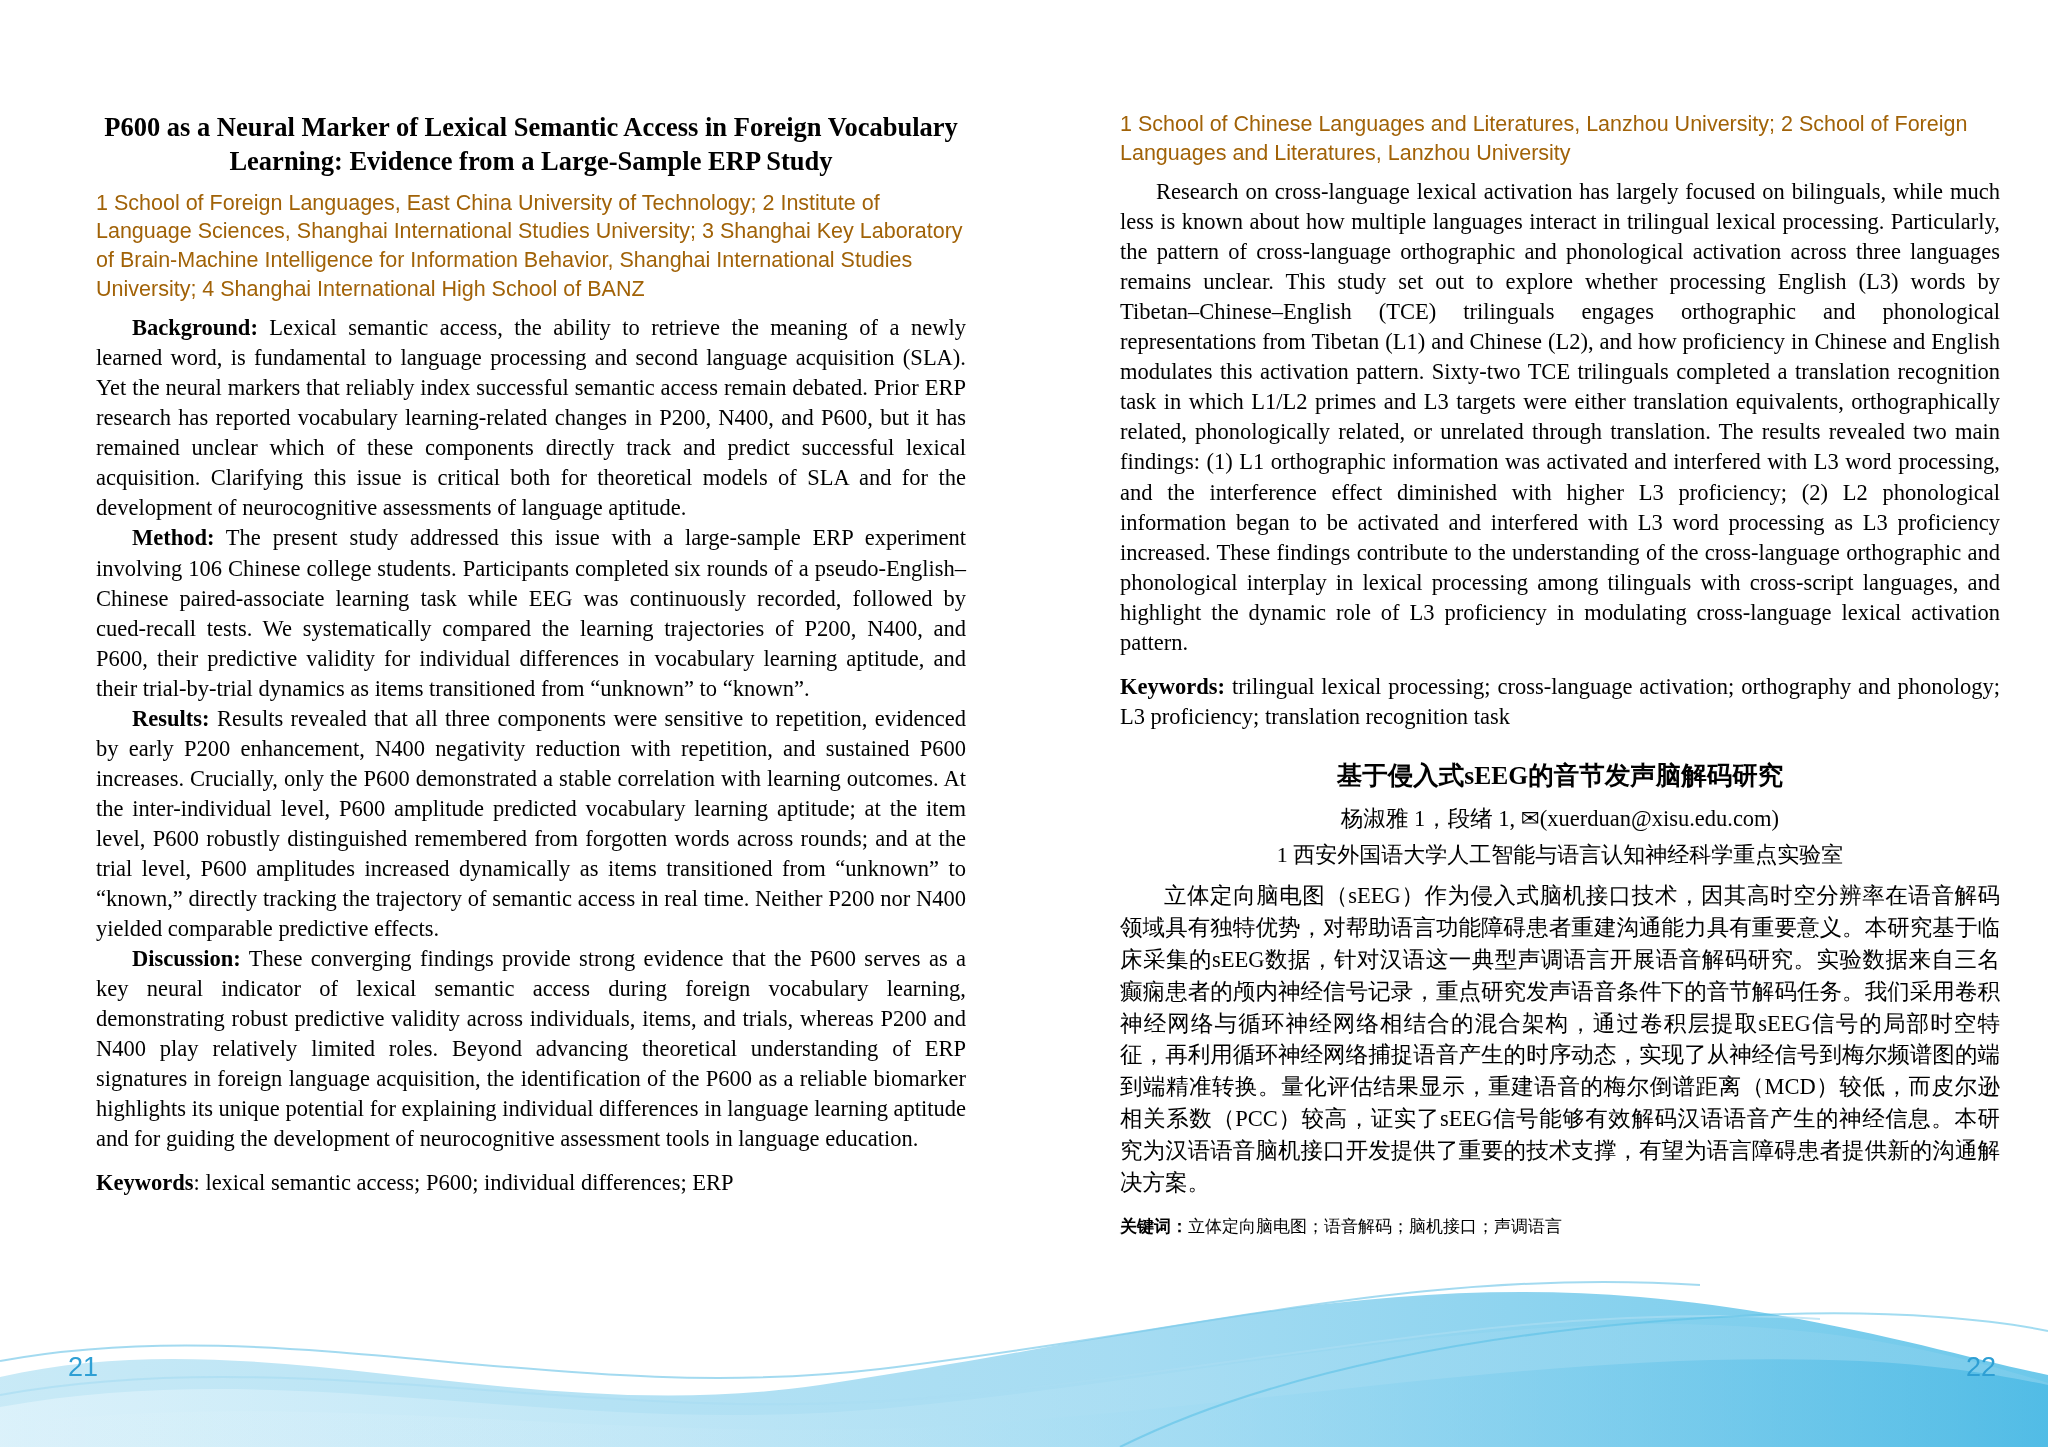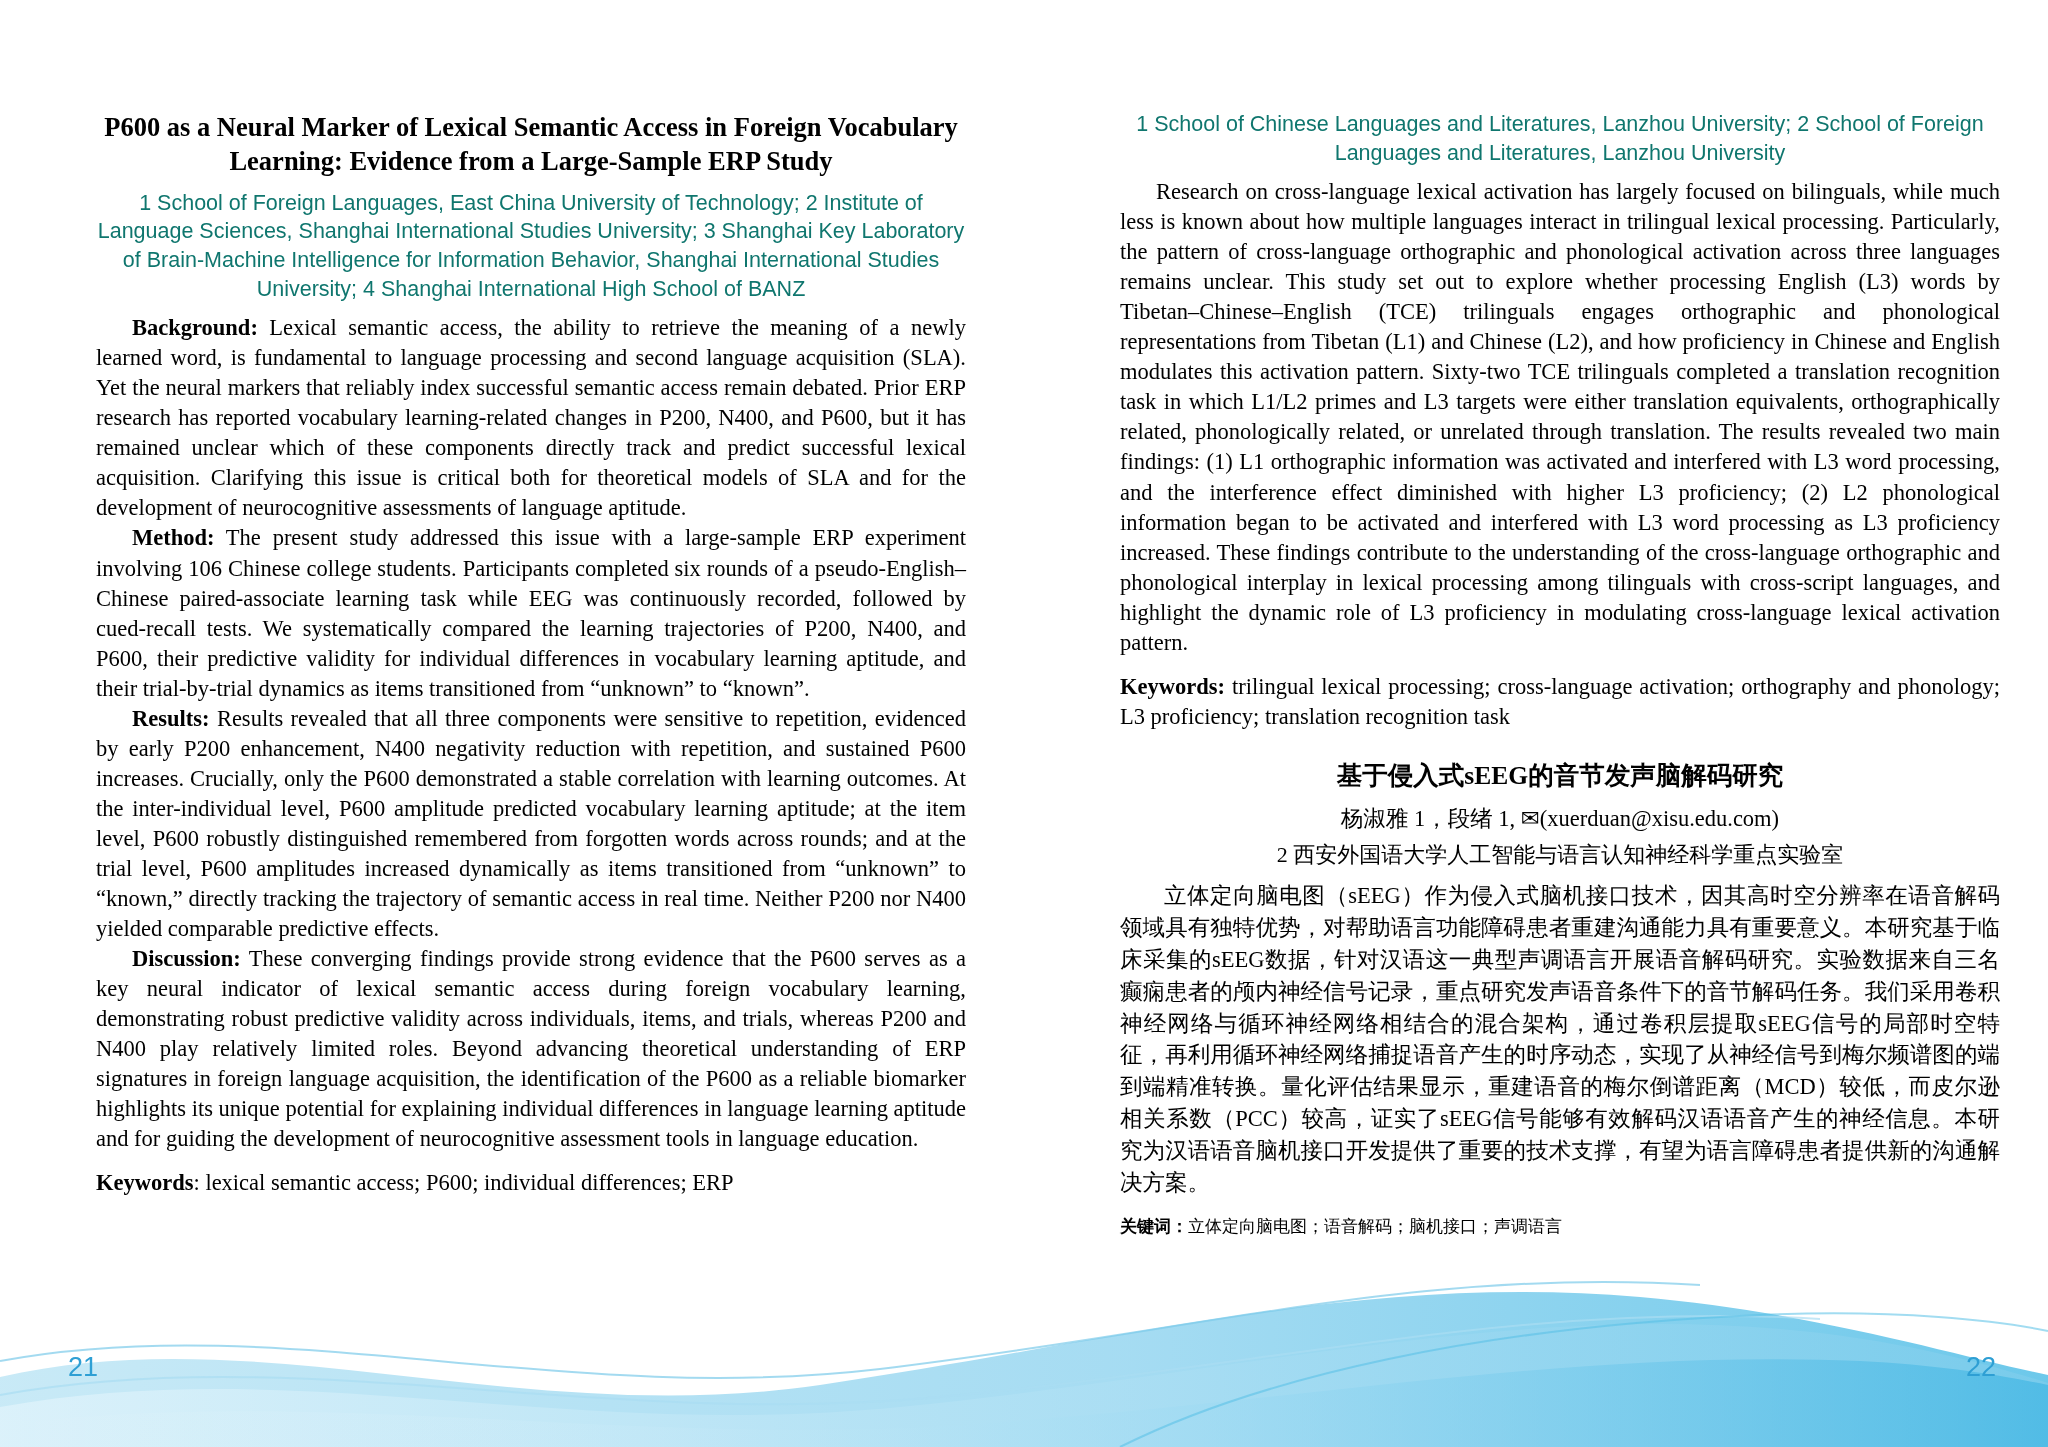--- a/index.html
+++ b/index.html
@@ -66,23 +66,22 @@
     line-height: 1.32;
     text-align: center;
     margin: 0 0 8px 0;
     color: #000;
   }
 
   .affil {
     font-family: "Liberation Sans", sans-serif;
     font-size: 21.5px;
     line-height: 1.33;
-    text-align: center;
     margin: 0 0 10px 0;
-    color: #0f766e;
+    color: #a16207;
   }
 
   .body-p {
     font-family: "Liberation Serif", serif;
     font-size: 22.5px;
     line-height: 1.335;
     text-align: justify;
     text-justify: inter-word;
     margin: 0;
     text-indent: 36px;
@@ -206,21 +205,21 @@
 
     <div class="col col-right">
       <div class="affil">1 School of Chinese Languages and Literatures, Lanzhou University; 2 School of Foreign Languages and Literatures, Lanzhou University</div>
 
       <p class="body-p">Research on cross-language lexical activation has largely focused on bilinguals, while much less is known about how multiple languages interact in trilingual lexical processing. Particularly, the pattern of cross-language orthographic and phonological activation across three languages remains unclear. This study set out to explore whether processing English (L3) words by Tibetan–Chinese–English (TCE) trilinguals engages orthographic and phonological representations from Tibetan (L1) and Chinese (L2), and how proficiency in Chinese and English modulates this activation pattern. Sixty-two TCE trilinguals completed a translation recognition task in which L1/L2 primes and L3 targets were either translation equivalents, orthographically related, phonologically related, or unrelated through translation. The results revealed two main findings: (1) L1 orthographic information was activated and interfered with L3 word processing, and the interference effect diminished with higher L3 proficiency; (2) L2 phonological information began to be activated and interfered with L3 word processing as L3 proficiency increased. These findings contribute to the understanding of the cross-language orthographic and phonological interplay in lexical processing among tilinguals with cross-script languages, and highlight the dynamic role of L3 proficiency in modulating cross-language lexical activation pattern.</p>
 
       <p class="kw"><b>Keywords:</b><span> trilingual lexical processing; cross-language activation; orthography and phonology; L3 proficiency; translation recognition task</span></p>
 
       <h2 class="cn-title">基于侵入式sEEG的音节发声脑解码研究</h2>
       <div class="cn-authors">杨淑雅 1，段绪 1, ✉(xuerduan@xisu.edu.com)</div>
-      <div class="cn-affil">2 西安外国语大学人工智能与语言认知神经科学重点实验室</div>
+      <div class="cn-affil">1 西安外国语大学人工智能与语言认知神经科学重点实验室</div>
 
       <p class="cn-body">立体定向脑电图（sEEG）作为侵入式脑机接口技术，因其高时空分辨率在语音解码领域具有独特优势，对帮助语言功能障碍患者重建沟通能力具有重要意义。本研究基于临床采集的sEEG数据，针对汉语这一典型声调语言开展语音解码研究。实验数据来自三名癫痫患者的颅内神经信号记录，重点研究发声语音条件下的音节解码任务。我们采用卷积神经网络与循环神经网络相结合的混合架构，通过卷积层提取sEEG信号的局部时空特征，再利用循环神经网络捕捉语音产生的时序动态，实现了从神经信号到梅尔频谱图的端到端精准转换。量化评估结果显示，重建语音的梅尔倒谱距离（MCD）较低，而皮尔逊相关系数（PCC）较高，证实了sEEG信号能够有效解码汉语语音产生的神经信息。本研究为汉语语音脑机接口开发提供了重要的技术支撑，有望为语言障碍患者提供新的沟通解决方案。</p>
 
       <p class="cn-kw"><b>关键词：</b><span>立体定向脑电图；语音解码；脑机接口；声调语言</span></p>
     </div>
 
   </div>
 
   <div class="folio folio-left">21</div>
   <div class="folio folio-right">22</div>

